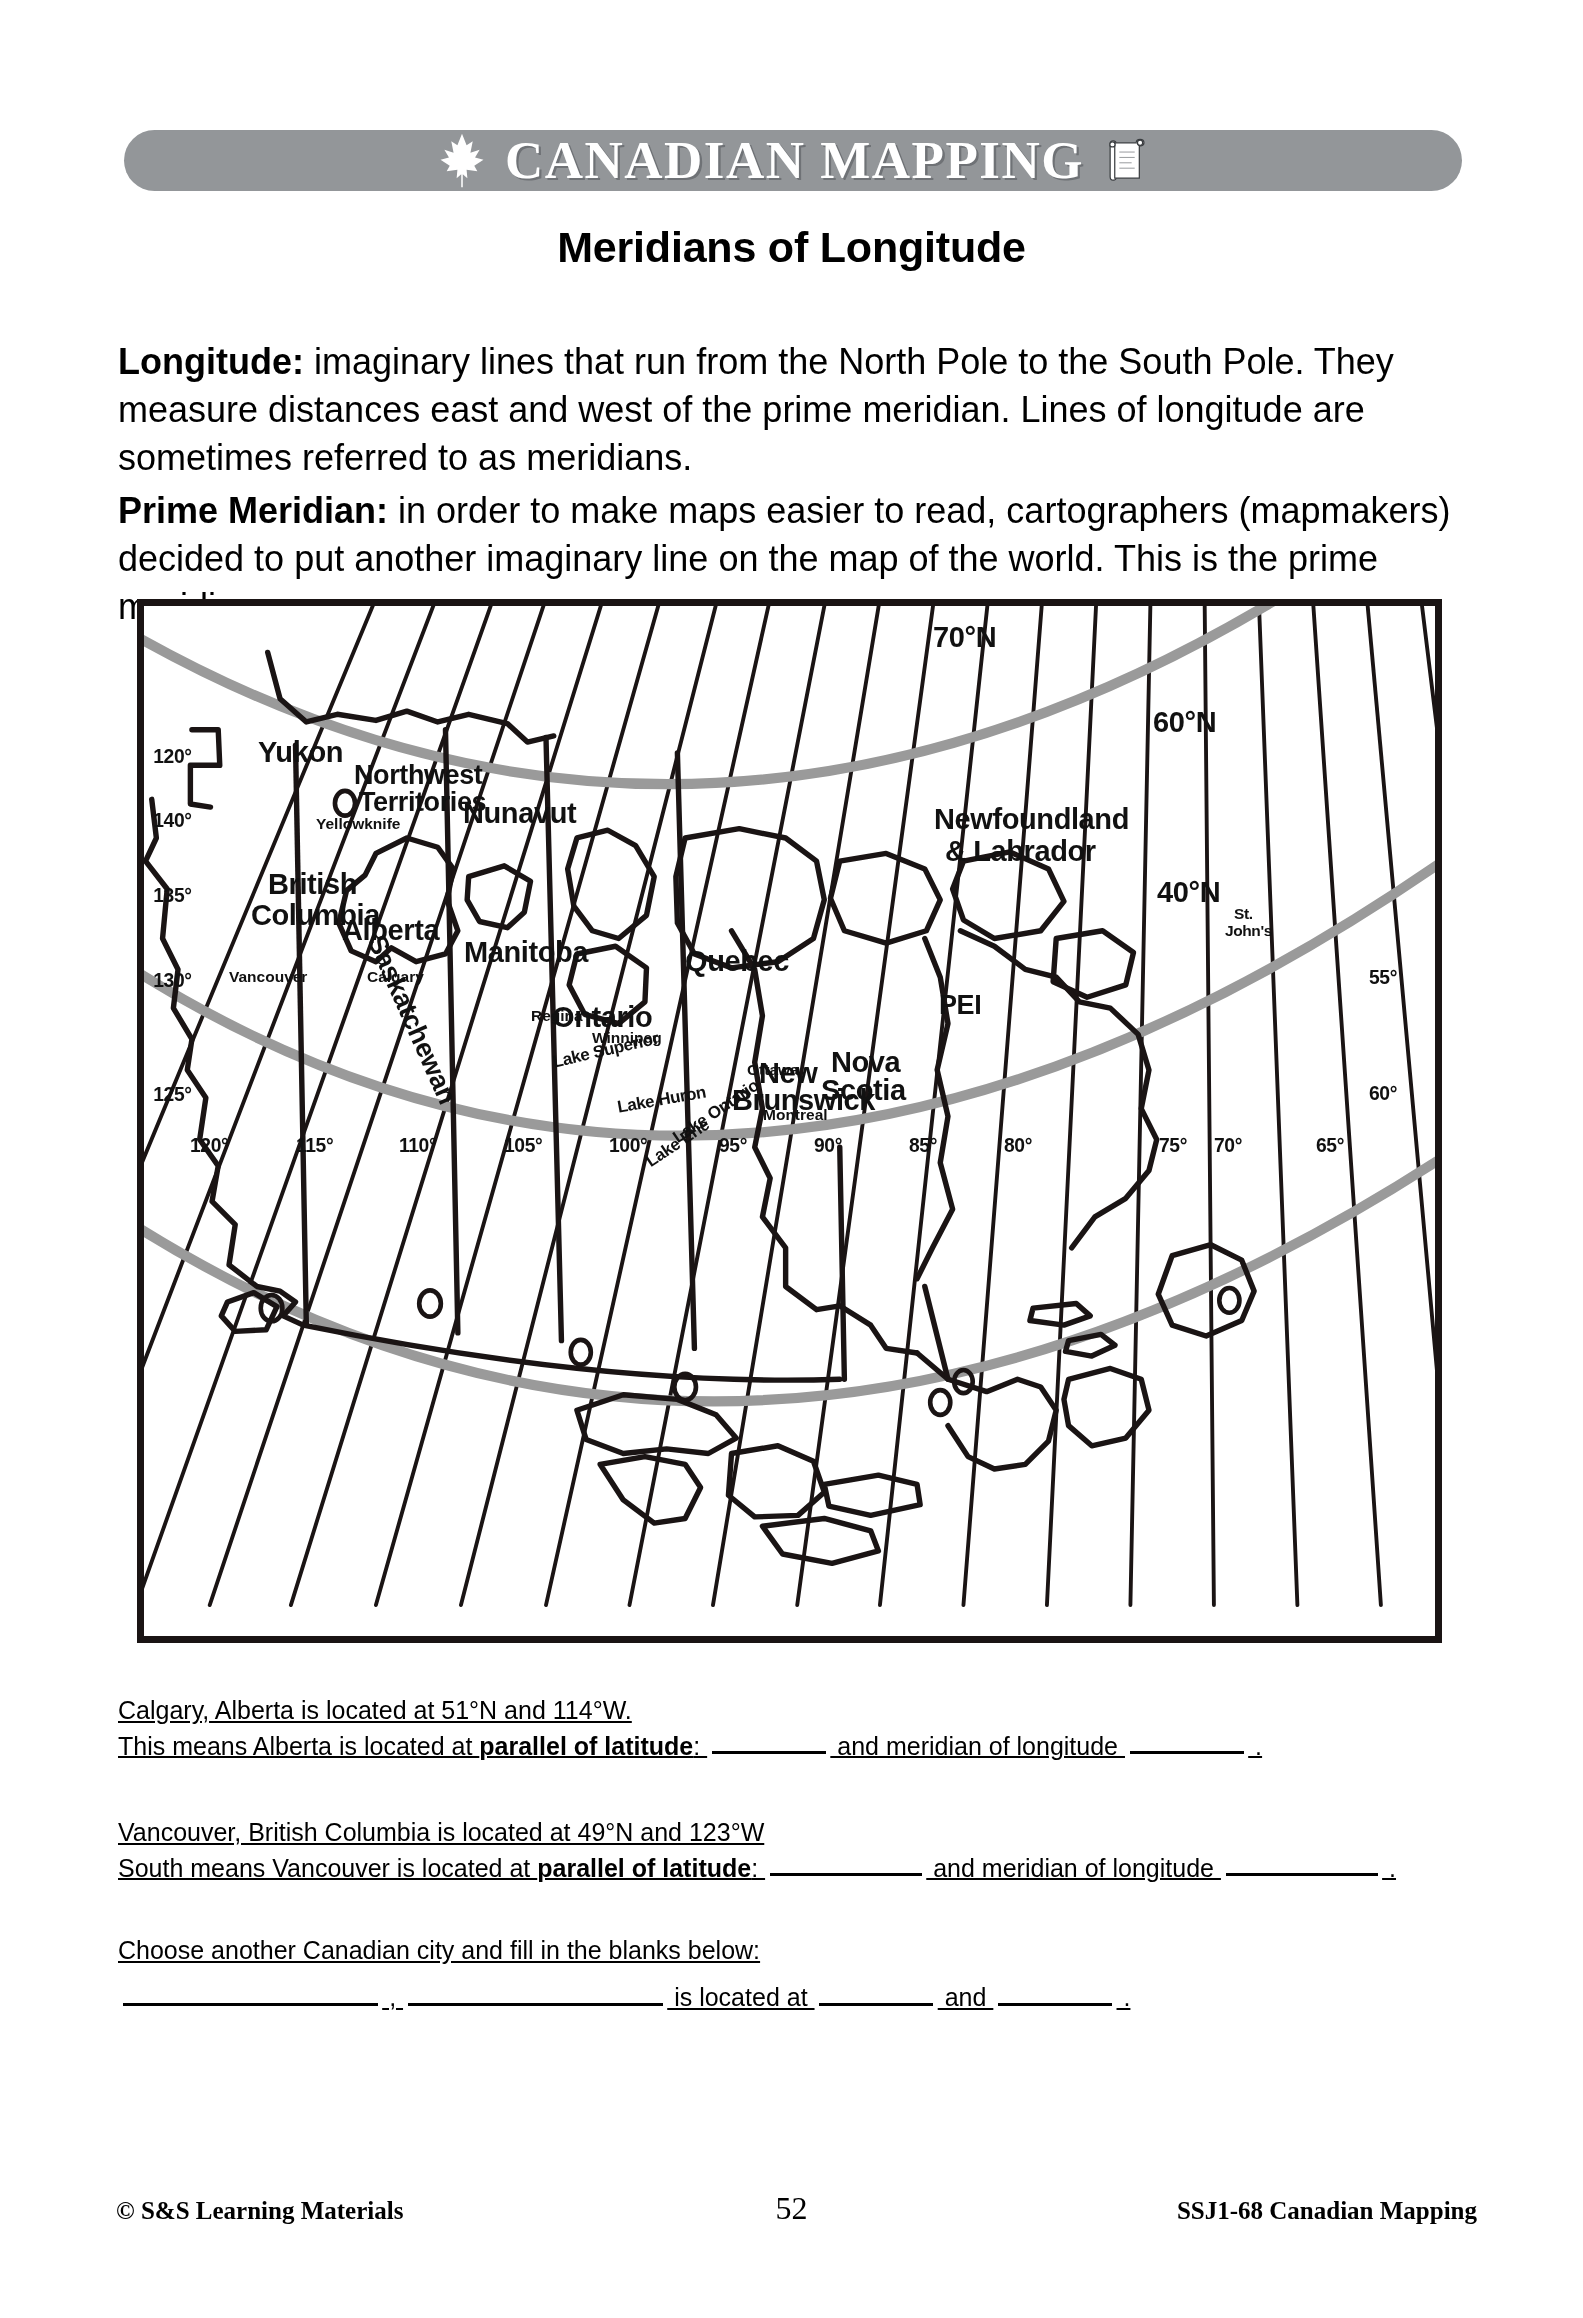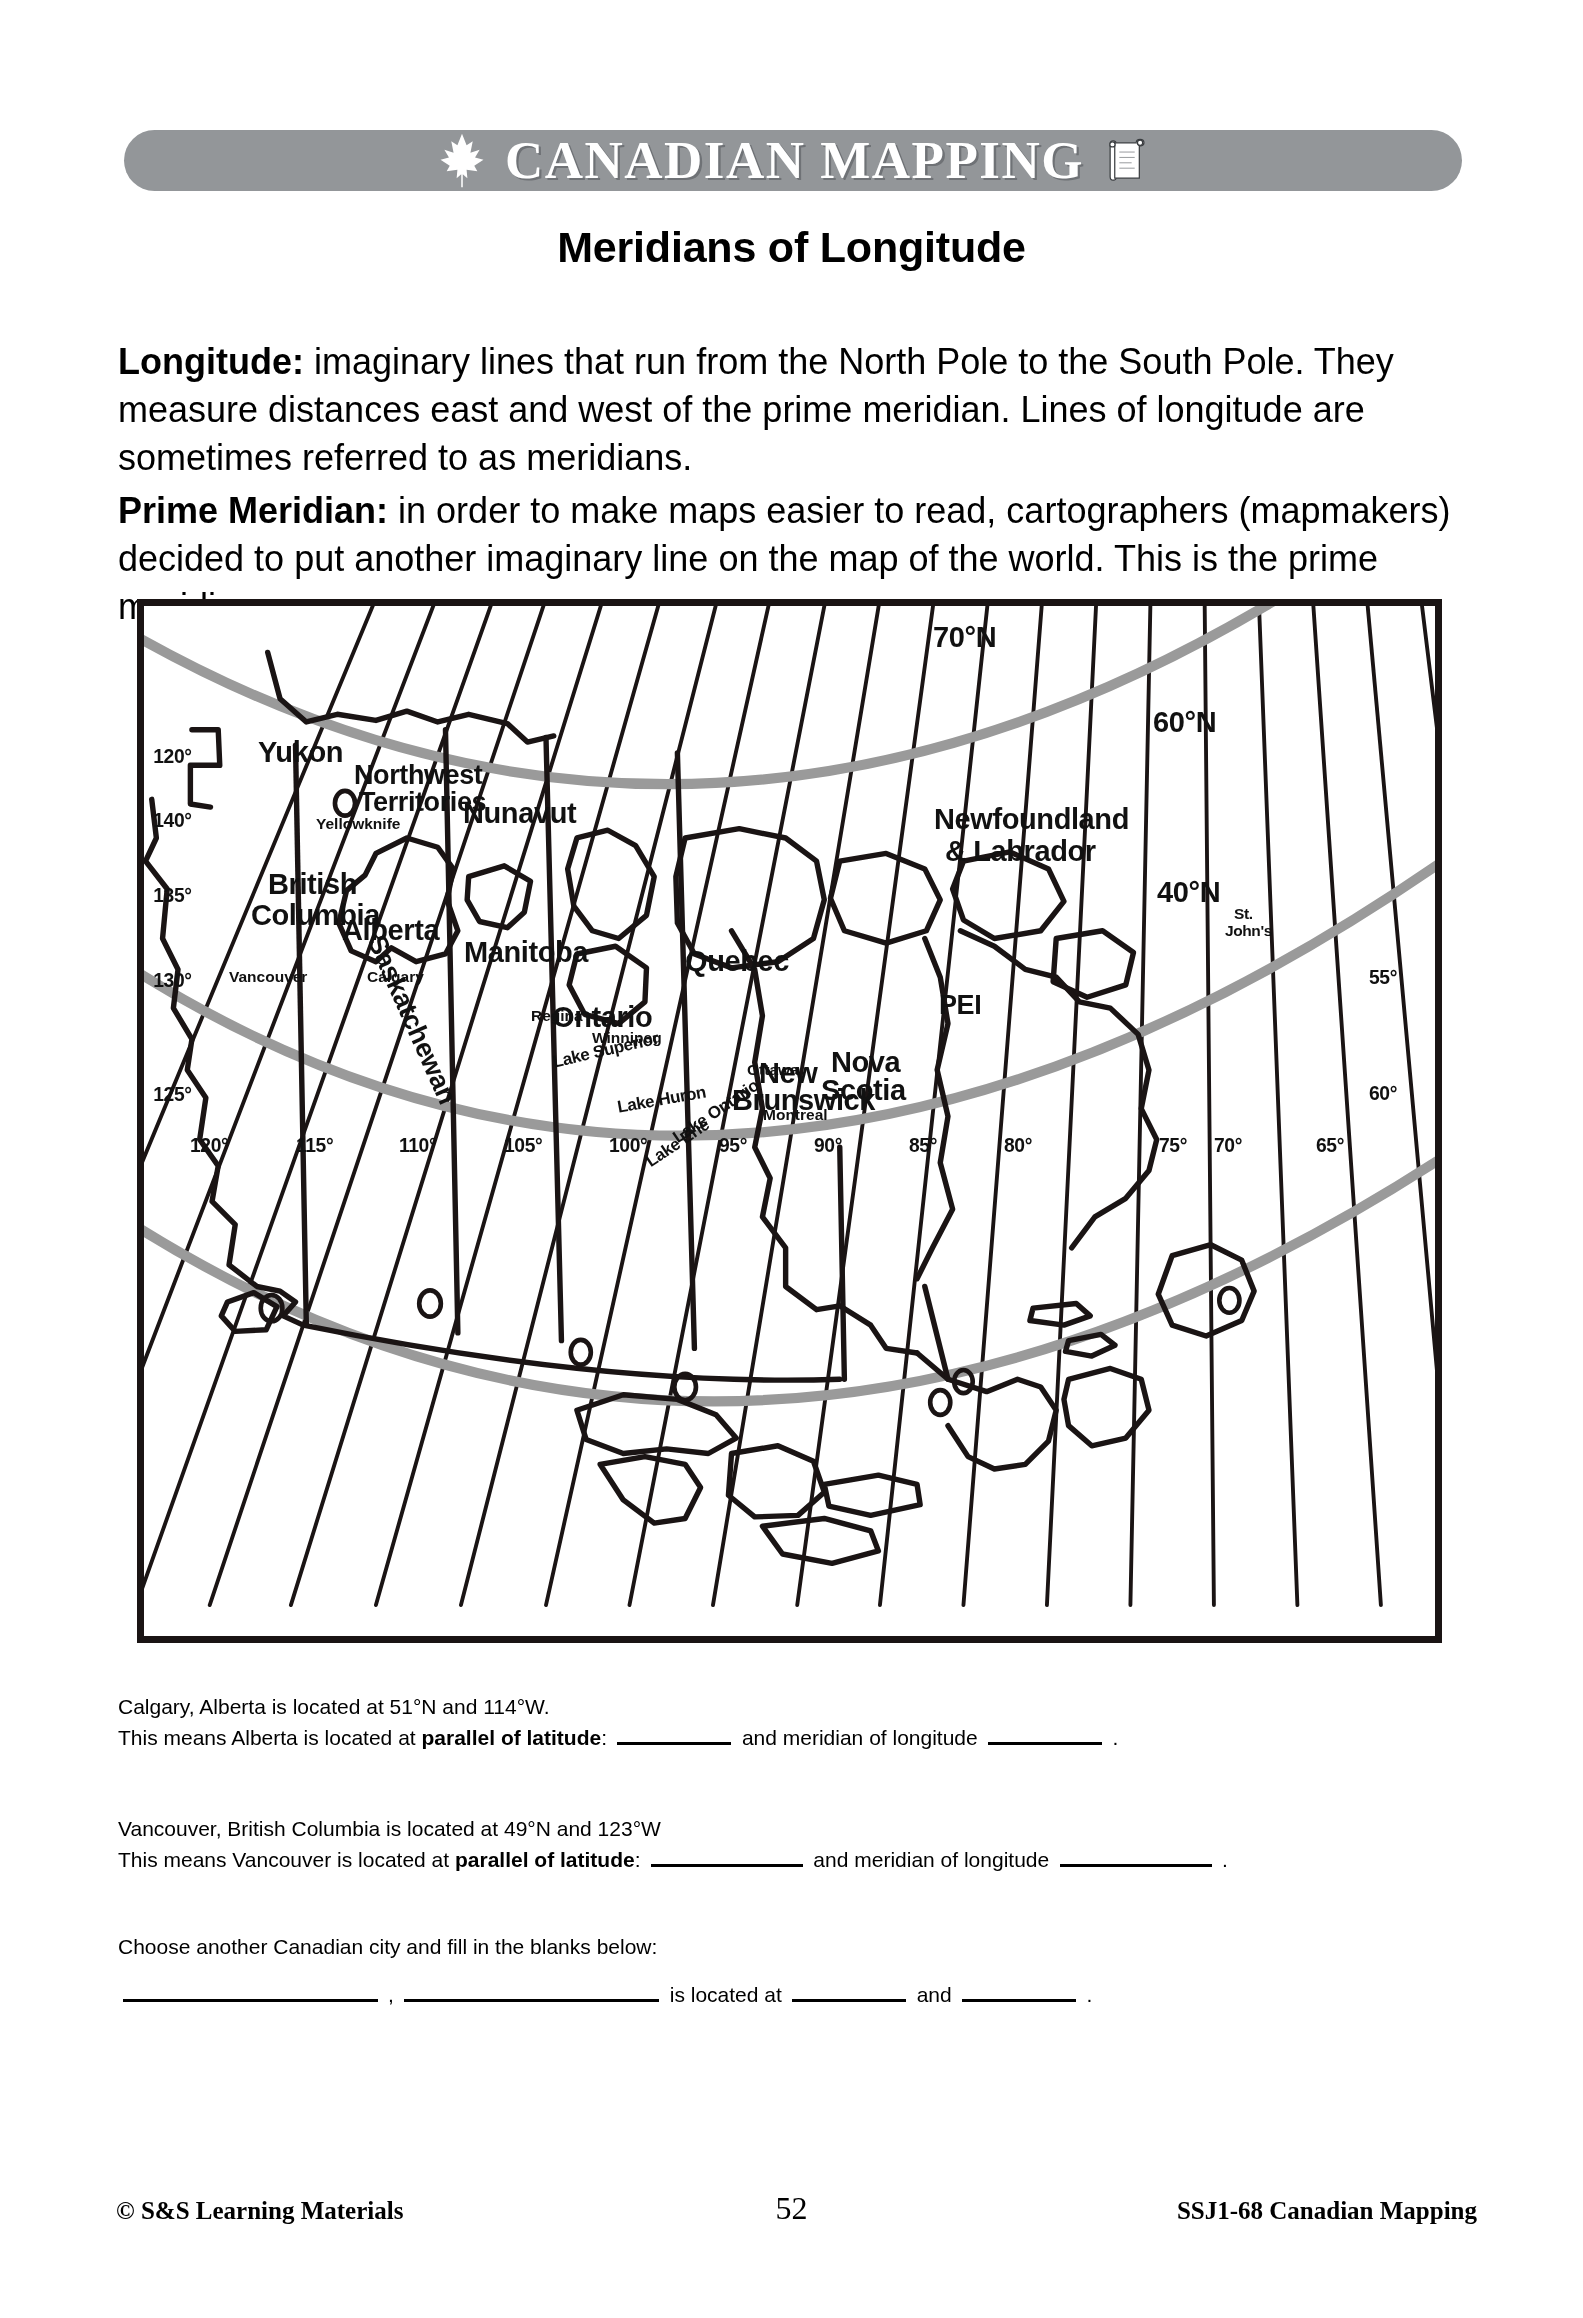--- a/index.html
+++ b/index.html
@@ -75,21 +75,21 @@
   .city{font-size:15.5px;font-weight:bold;letter-spacing:0;}
   .latlab{font-size:29px;font-weight:bold;}
   .lonlab{font-size:19.3px;font-weight:bold;}
   .lonlab-side{font-size:19.3px;font-weight:bold;}
   .lake{font-size:17px;font-weight:bold;}
   .tiny{font-size:15.5px;font-weight:bold;text-align:center;line-height:1.05;}
 
   
   .q{
     position:absolute;left:118px;width:1376px;
-    font-size:21px;line-height:1.38;
+    font-size:25px;line-height:1.38;text-decoration:underline;
   }
   .q b{font-weight:bold;}
   #q1{top:1693px;}
   #q2{top:1815px;}
   #q3{top:1933px;}
   #q4{top:1979px;}
 
   .blank{
     display:inline-block;
     border-bottom:3.9px solid #000;
@@ -319,21 +319,21 @@
 
   </div>
 
   <div class="q" id="q1">
     <div>Calgary, Alberta is located at 51°N and 114°W.</div>
     <div><span>This means Alberta is located at </span><b>parallel of latitude</b><span>: </span><span class="blank b-md"></span><span> and meridian of longitude </span><span class="blank b-md"></span><span> .</span></div>
   </div>
 
   <div class="q" id="q2">
     <div>Vancouver, British Columbia is located at 49°N and 123°W</div>
-    <div><span>This means Vancouver is located at </span><b>parallel of latitude</b><span>: </span><span class="blank b-lg"></span><span> and meridian of longitude </span><span class="blank b-lg"></span><span> .</span></div>
+    <div><span>South means Vancouver is located at </span><b>parallel of latitude</b><span>: </span><span class="blank b-lg"></span><span> and meridian of longitude </span><span class="blank b-lg"></span><span> .</span></div>
   </div>
 
   <div class="q" id="q3">Choose another Canadian city and fill in the blanks below:</div>
 
   <div class="q" id="q4">
     <div><span class="blank b-xxl"></span><span> , </span><span class="blank b-xxl"></span><span> is located at </span><span class="blank b-md"></span><span> and </span><span class="blank b-md"></span><span> .</span></div>
   </div>
 
   <div class="footer">
     <span>© S&amp;S Learning Materials</span>

